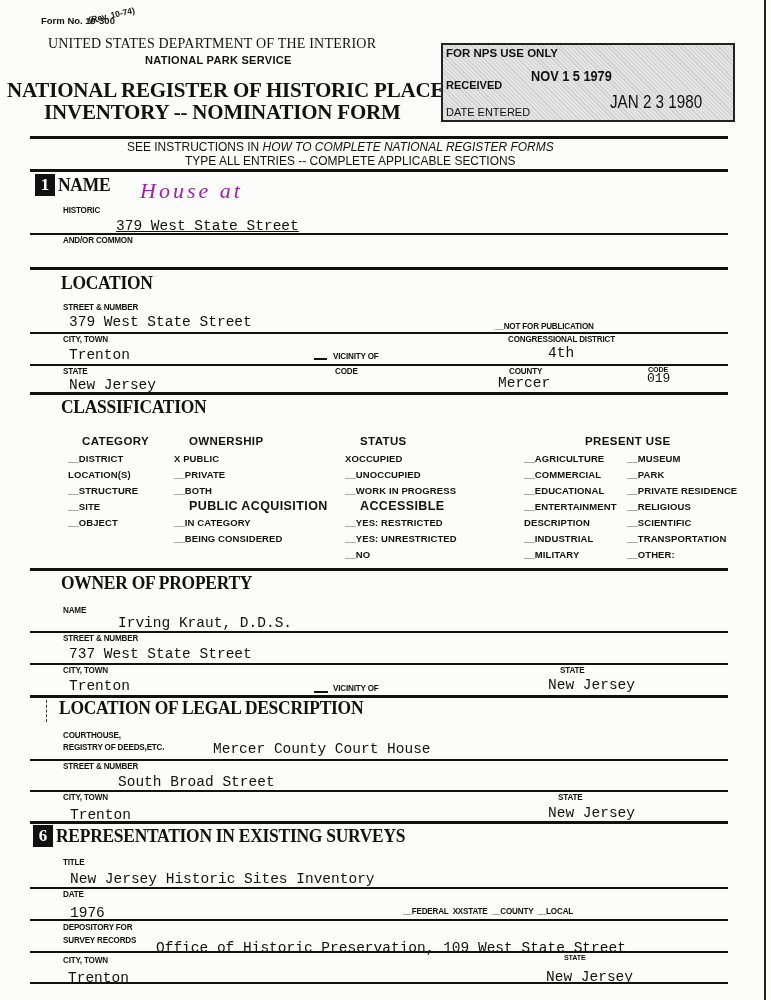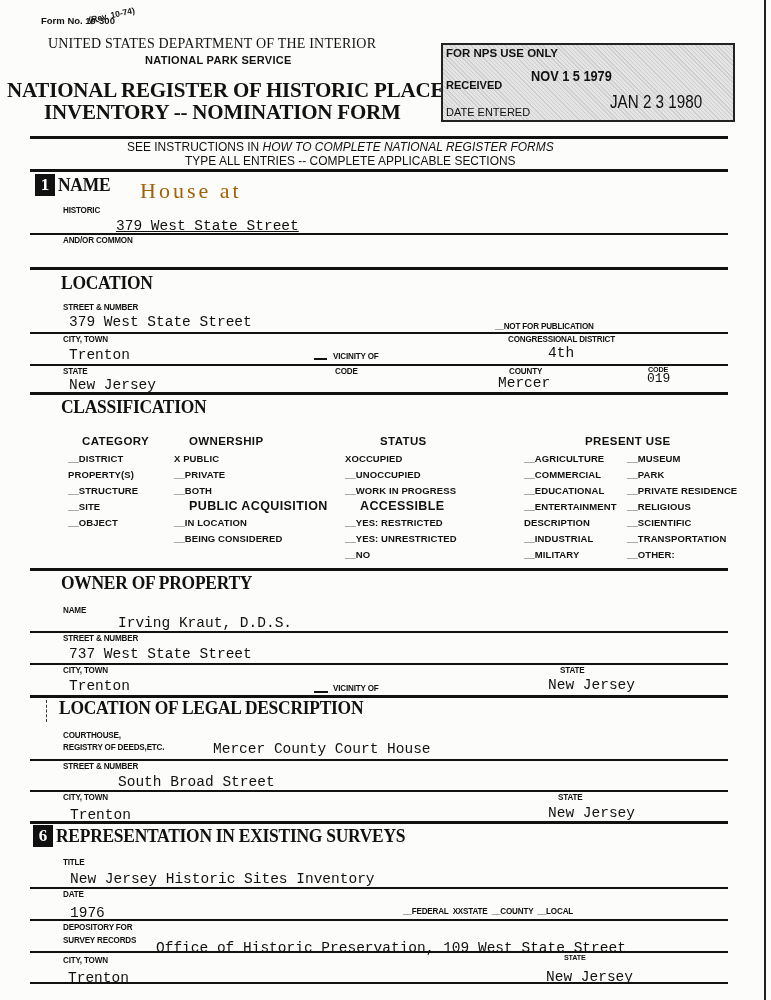--- a/index.html
+++ b/index.html
@@ -38,21 +38,21 @@
 </div>
 
 <div class="rule thick" style="top:136px;"></div>
 <div class="abs sans" style="left:127px;top:139px;font-size:13px;transform:scaleX(0.92);transform-origin:left;white-space:nowrap;"><span>SEE INSTRUCTIONS IN </span><i>HOW TO COMPLETE NATIONAL REGISTER FORMS</i></div>
 <div class="abs sans" style="left:185px;top:153px;font-size:13px;transform:scaleX(0.92);transform-origin:left;white-space:nowrap;">TYPE ALL ENTRIES -- COMPLETE APPLICABLE SECTIONS</div>
 <div class="rule thick" style="top:169px;"></div>
 
 <div class="abs" style="left:35px;top:174px;white-space:nowrap;">
   <span class="num">1</span><span class="sec" style="display:inline-block;">NAME</span>
 </div>
-<div class="abs serif" style="left:140px;top:178px;font-size:22px;color:#a16207;letter-spacing:3px;">House at</div>
+<div class="abs serif" style="left:140px;top:178px;font-size:22px;font-style:italic;color:#a21caf;letter-spacing:3px;">House at</div>
 <div class="abs lbl" style="left:63px;top:205px;">HISTORIC</div>
 <div class="abs val" style="left:116px;top:218px;text-decoration:underline;">379 West State Street</div>
 <div class="rule thin" style="top:233px;"></div>
 <div class="abs lbl" style="left:63px;top:235px;">AND/OR COMMON</div>
 <div class="abs" style="left:160px;top:240px;width:560px;height:18px;"></div>
 
 <div class="rule thick" style="top:267px;"></div>
 <div class="abs sec" style="left:61px;top:272px;">LOCATION</div>
 <div class="abs lbl" style="left:63px;top:302px;">STREET &amp; NUMBER</div>
 <div class="abs val" style="left:69px;top:314px;">379 West State Street</div>
@@ -72,39 +72,39 @@
 <div class="abs val" style="left:69px;top:377px;">New Jersey</div>
 <div class="abs val" style="left:498px;top:375px;">Mercer</div>
 <div class="abs val" style="left:647px;top:371px;font-size:13px;">019</div>
 <div class="rule thick" style="top:392px;"></div>
 
 <div class="abs sec" style="left:61px;top:396px;">CLASSIFICATION</div>
 
 <div class="abs colhd" style="left:82px;top:435px;">CATEGORY</div>
 <div class="abs" style="left:68px;top:451px;">
   <div class="chk">__DISTRICT</div>
-  <div class="chk">PROPERTY(S)</div>
+  <div class="chk">LOCATION(S)</div>
   <div class="chk">__STRUCTURE</div>
   <div class="chk">__SITE</div>
   <div class="chk">__OBJECT</div>
 </div>
 
 <div class="abs colhd" style="left:189px;top:435px;">OWNERSHIP</div>
 <div class="abs" style="left:174px;top:451px;">
   <div class="chk">X PUBLIC</div>
   <div class="chk">__PRIVATE</div>
   <div class="chk">__BOTH</div>
 </div>
 <div class="abs colhd" style="left:189px;top:499px;font-size:12.5px;">PUBLIC ACQUISITION</div>
 <div class="abs" style="left:174px;top:515px;">
-  <div class="chk">__IN LOCATION</div>
+  <div class="chk">__IN CATEGORY</div>
   <div class="chk">__BEING CONSIDERED</div>
 </div>
 
-<div class="abs colhd" style="left:380px;top:435px;text-align:center;">STATUS</div>
+<div class="abs colhd" style="left:360px;top:435px;text-align:center;">STATUS</div>
 <div class="abs" style="left:345px;top:451px;">
   <div class="chk">XOCCUPIED</div>
   <div class="chk">__UNOCCUPIED</div>
   <div class="chk">__WORK IN PROGRESS</div>
 </div>
 <div class="abs colhd" style="left:360px;top:499px;font-size:12.5px;text-align:right;">ACCESSIBLE</div>
 <div class="abs" style="left:345px;top:515px;">
   <div class="chk">__YES: RESTRICTED</div>
   <div class="chk">__YES: UNRESTRICTED</div>
   <div class="chk">__NO</div>

